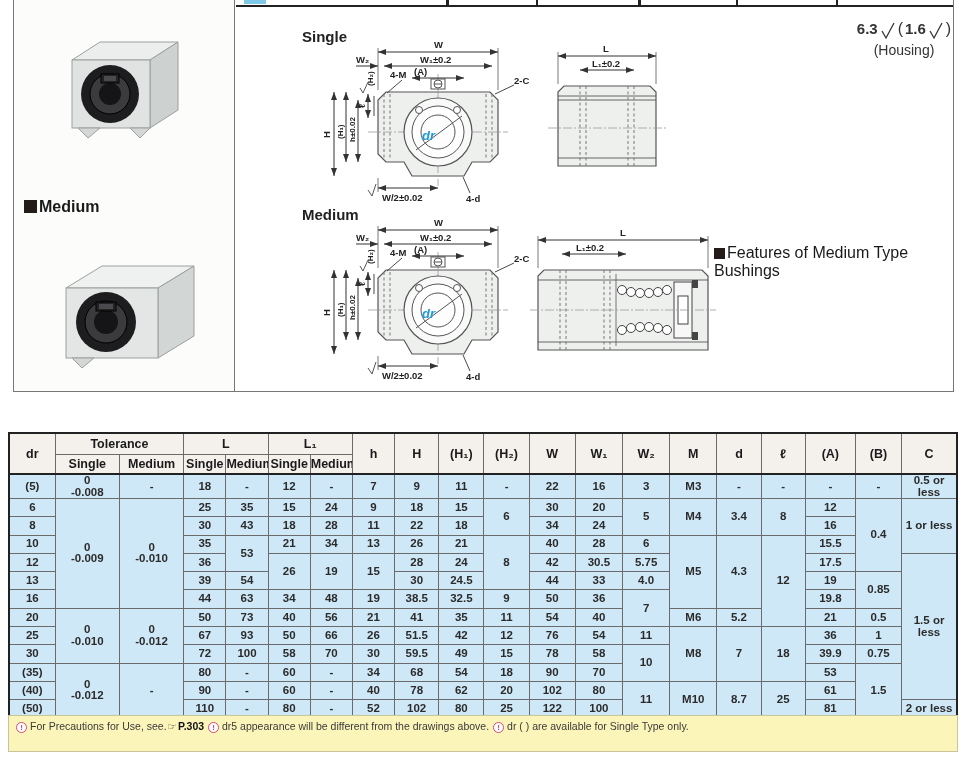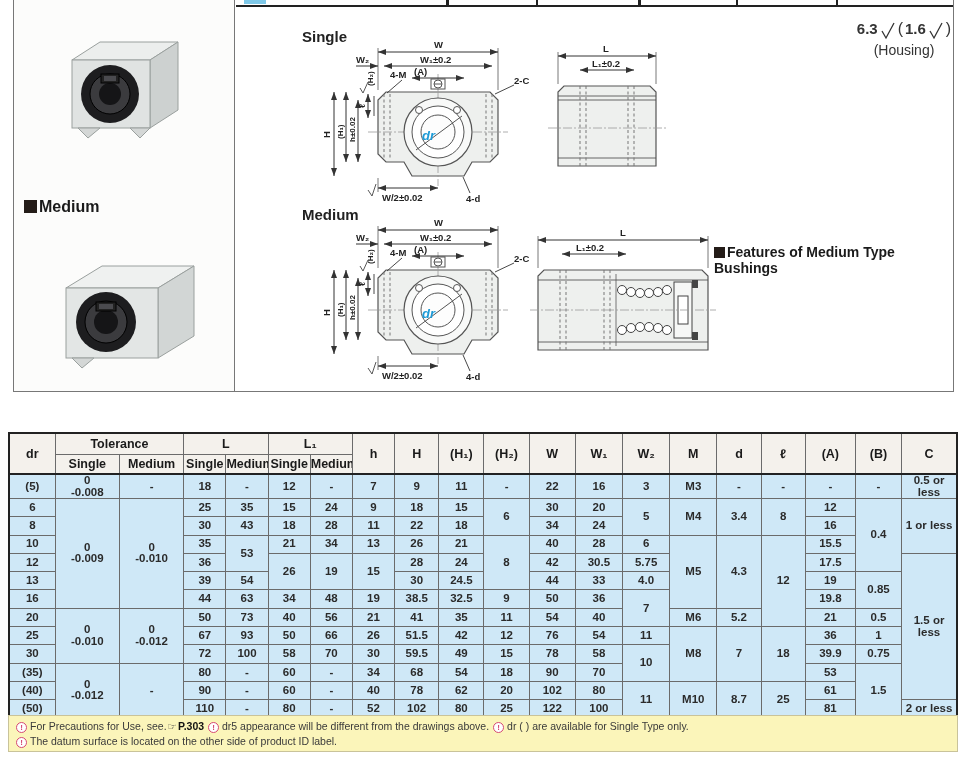--- a/index.html
+++ b/index.html
@@ -29,21 +29,21 @@
   .dim-s { font-size:8px; font-weight:bold; fill:#222; }
   .drblue { font-size:13px; font-weight:bold; font-style:italic; fill:#1e9bd7; }
 
   .surf-mark { position:absolute; left:608px; top:22px; width:120px; color:#333; font-size:11px; }
   .surf-row { display:flex; align-items:flex-start; justify-content:center; gap:2px; font-weight:bold; }
   .surf-num { font-size:15px; position:relative; top:-2px; }
   .paren { font-size:16px; font-weight:normal; position:relative; top:-2px;}
   .surf-caption { text-align:center; font-size:14px; margin-top:2px; color:#333; }
 
   .features { position:absolute; left:478px; top:244px; width:232px; color:#1a1a1a; }
-  .features-title { font-size:14px; font-weight:bold; }
+  .features-title { font-size:16px; font-weight:normal; }
   .features-title .sq { width:11px; height:11px; }
   .features-body { font-size:11.5px; line-height:1.28; margin-top:1px; }
 
   
   .spec-table-wrap { position:absolute; left:8px; top:432px; width:950px; }
   table.spec { border-collapse:collapse; table-layout:fixed; width:950px;
     border:2px solid #222; }
   table.spec th, table.spec td { border:1px solid #6b6b6b; text-align:center; vertical-align:middle;
     padding:0; overflow:hidden; }
   table.spec thead th { background:#f4f1ec; color:#1a1a1a; font-size:12.5px; font-weight:bold; height:21px; }
@@ -647,18 +647,15 @@
         </tbody>
     </table>
   </div>
 
   <div class="notes">
     <div>
       <span class="note-ico">!</span><span>For Precautions for Use, see.</span><span class="hand">☞</span><span class="pref">P.303</span>
       <span class="note-ico">!</span><span>dr5 appearance will be different from the drawings above.</span>
       <span class="note-ico">!</span><span>dr ( ) are available for Single Type only.</span>
     </div>
-    <div>
-      <span class="note-ico">!</span><span>The datum surface is located on the other side of product ID label.</span>
-    </div>
   </div>
 
 </div>
 
 </body></html>

